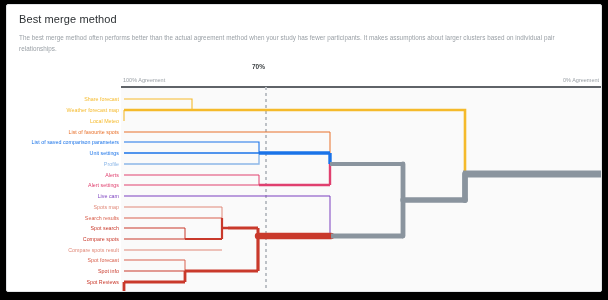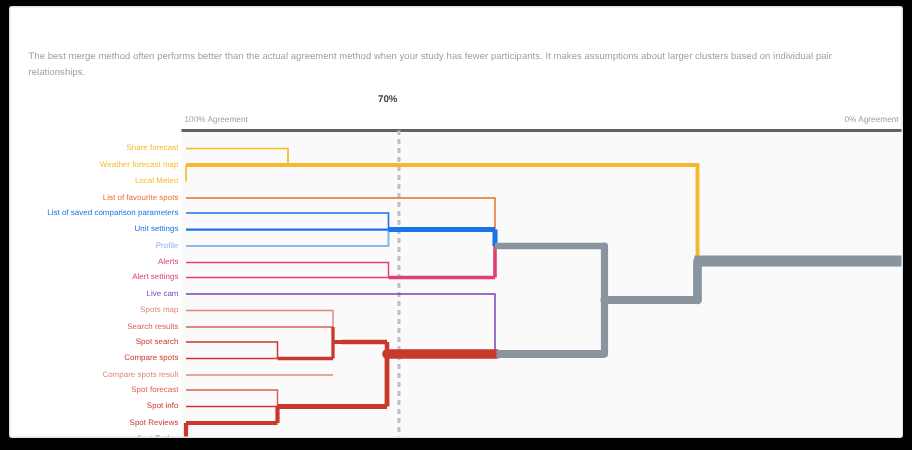--- a/index.html
+++ b/index.html
@@ -100,20 +100,21 @@
     top: 0;
     width: 596px;
     height: 231px;
   }
 </style>
 </head>
 <body>
 
 <div id="card">
 
+  <div id="page-title">Best merge method</div>
   <div id="description">The best merge method often performs better than the actual agreement method when your study has fewer participants. It makes assumptions about larger clusters based on individual pair relationships.</div>
 
   <div id="chart">
 
     <div id="plot-bg"></div>
     <div id="axis-line"></div>
 
     <div class="axis-label" id="label-100">100% Agreement</div>
     <div class="axis-label" id="label-0">0% Agreement</div>
     <div class="axis-label" id="label-70">70%</div>

